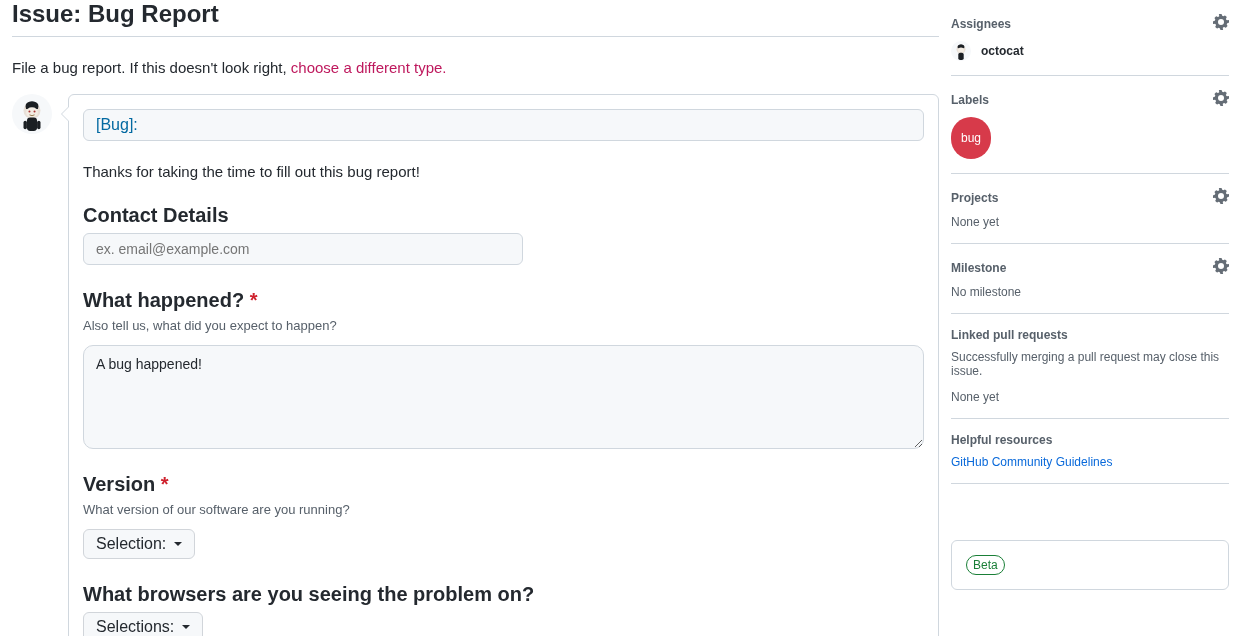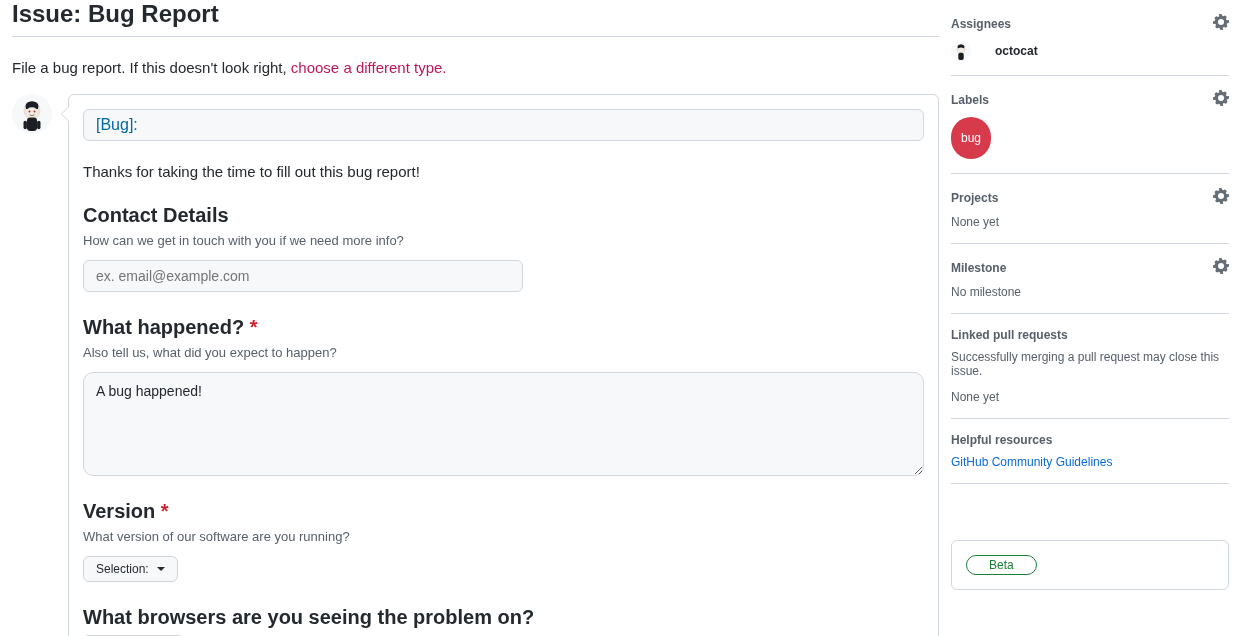--- a/index.html
+++ b/index.html
@@ -52,45 +52,45 @@
     margin-bottom: 24px;
   }
   textarea.full {
     display: block; width: 100%; height: 104px; padding: 8px 12px; font-size: 14px; line-height: 20px;
     background: #f6f8fa; border: 1px solid #d0d7de; border-radius: 10px; color: #24292f;
     resize: vertical; margin-bottom: 24px; font-family: inherit;
   }
 
   .select-btn {
     display: inline-flex; align-items: center; gap: 4px;
-    padding: 5px 12px; font-size: 12px; font-weight: 500;
+    padding: 5px 12px; font-size: 16px; font-weight: 500;
     background: #f6f8fa; border: 1px solid #d1d5da; border-radius: 6px; color: #24292f;
     cursor: pointer; margin-bottom: 24px;
   }
   .select-btn .caret { display: inline-block; width: 0; height: 0; border-left: 4px solid transparent; border-right: 4px solid transparent; border-top: 4px solid #24292f; margin-left: 4px; }
 
   
   .sb-section { padding: 14px 0; border-bottom: 1px solid #d0d7de; }
   .sb-section:last-of-type { border-bottom: none; }
   .sb-head { display: flex; justify-content: space-between; align-items: center; margin-bottom: 8px; }
   .sb-title { font-size: 12px; font-weight: 600; color: #57606a; }
   .gear { color: #656d76; cursor: pointer; }
   .sb-body { font-size: 12px; color: #57606a; }
 
-  .assignee-row { display: flex; align-items: center; gap: 24px; }
+  .assignee-row { display: flex; align-items: center; gap: 10px; }
   .assignee-avatar { width: 20px; height: 20px; border-radius: 50%; background: #f6f8fa; overflow: hidden; position: relative; }
   .assignee-avatar svg { position: absolute; top: 50%; left: 50%; transform: translate(-50%, -50%); }
   .assignee-name { color: #24292f; font-weight: 600; font-size: 12px; }
 
   .label-pill { display: inline-block; padding: 12px 10px; font-size: 12px; font-weight: 500; color: #fff; background: #d73a4a; border-radius: 2em; line-height: 18px; }
 
   .link { color: #0969da; text-decoration: none; font-size: 12px; }
 
   .info-box { margin-top: 56px; border: 1px solid #d0d7de; border-radius: 6px; padding: 14px 14px; display: flex; gap: 10px; align-items: flex-start; }
-  .beta-badge { display: inline-block; font-size: 12px; font-weight: 500; color:#1a7f37; border:1px solid #1a7f37; border-radius: 2em; padding: 0 22px; line-height: 18px; }
+  .beta-badge { display: inline-block; font-size: 12px; font-weight: 500; color:#1a7f37; border:1px solid #1a7f37; border-radius: 2em; padding: 0 6px; line-height: 18px; }
   .info-text { font-size: 12px; color: #57606a; }
   .info-text strong { color: #24292f; }
 
   .sb-linked-desc { font-size: 12px; color: #57606a; margin-bottom: 12px; }
 </style>
 </head>
 <body>
 
 <div class="container">
   <div class="main">
@@ -114,21 +114,20 @@
         </svg>
       </div>
 
       <div class="comment-box">
 
         <input class="title-input" type="text" value="[Bug]: " style="">
 
         <p class="thanks">Thanks for taking the time to fill out this bug report!</p>
 
         <h3 class="section-h3">Contact Details</h3>
-        <p class="section-desc">How can we get in touch with you if we need more info?</p>
         <input class="text-input" type="text" placeholder="ex. email@example.com" style="">
 
         <h3 class="section-h3">
           <span>What happened?</span> <span class="required">*</span>
         </h3>
         <p class="section-desc">Also tell us, what did you expect to happen?</p>
         <textarea class="full" style="">A bug happened!</textarea>
 
         <h3 class="section-h3">
           <span>Version</span> <span class="required">*</span>

